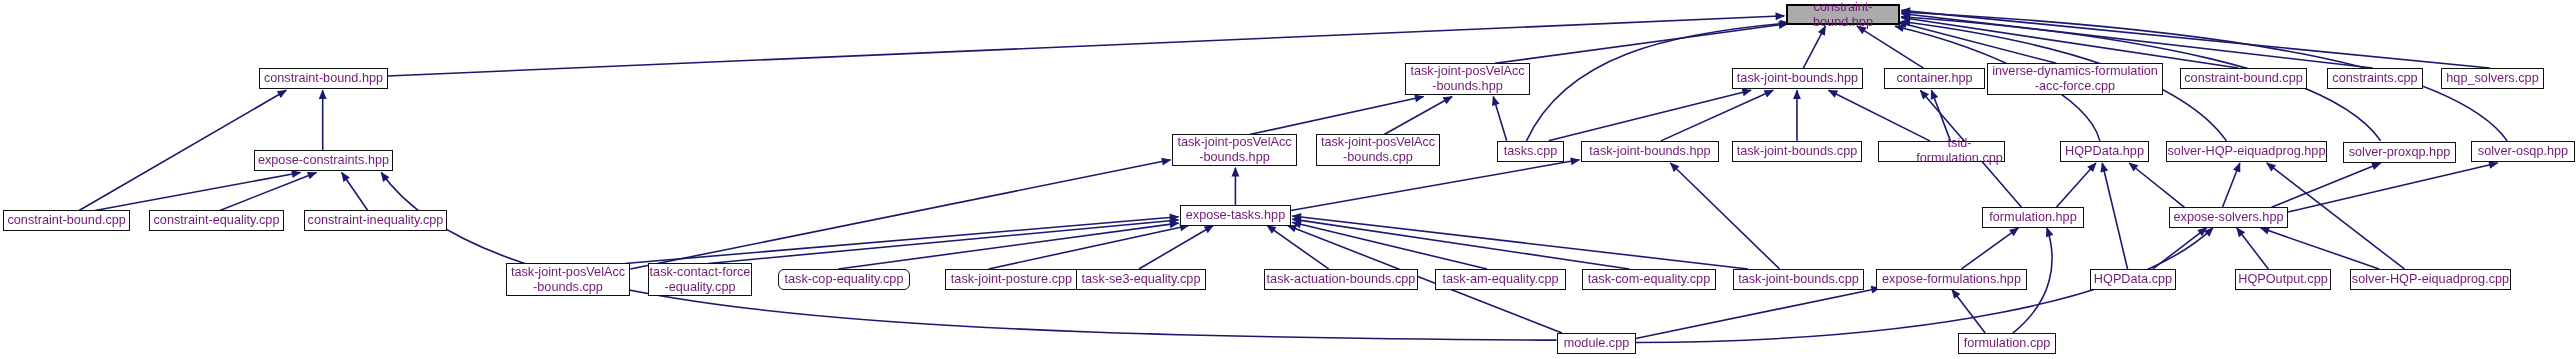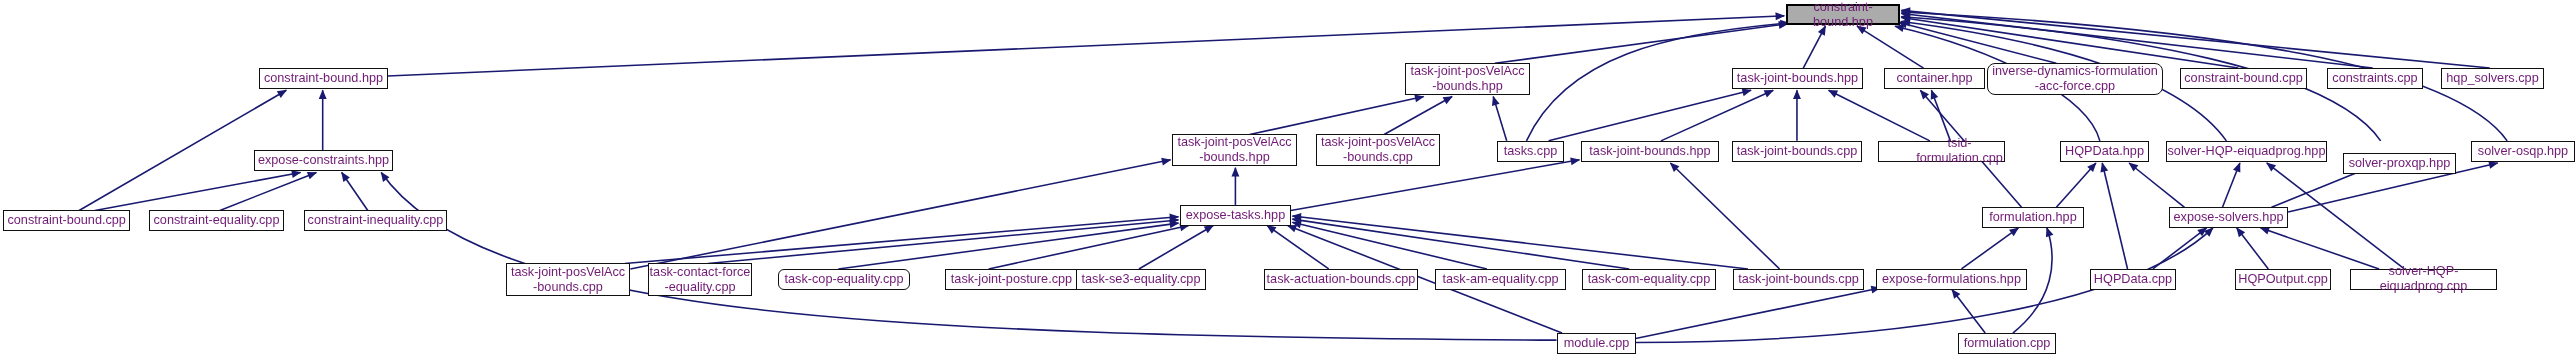--- a/index.html
+++ b/index.html
@@ -103,37 +103,37 @@
         <path d="M2068,433 C2420,432 2700,382 2798,288" class="edge" marker-end="url(#arrow)"></path>
       </g>
   </svg>
   <div id="node-layer">
       <div class="gnode root" style="left: 1786px; top: 4px; width: 114px; height: 21.4px;">constraint-bound.hpp</div>
       <div class="gnode" style="left: 259px; top: 68px; width: 129px; height: 20.6px;">constraint-bound.hpp</div>
       <div class="gnode" style="left: 1405px; top: 63px; width: 125px; height: 32px;">task-joint-posVelAcc
 -bounds.hpp</div>
       <div class="gnode" style="left: 1732px; top: 68px; width: 131px; height: 20.6px;">task-joint-bounds.hpp</div>
       <div class="gnode" style="left: 1884px; top: 68px; width: 101px; height: 20.6px;">container.hpp</div>
-      <div class="gnode" style="left: 1987px; top: 63px; width: 176px; height: 32px; border-radius: 8px;">inverse-dynamics-formulation
+      <div class="gnode" style="left: 1987px; top: 63px; width: 176px; height: 32px;">inverse-dynamics-formulation
 -acc-force.cpp</div>
       <div class="gnode" style="left: 2180px; top: 68px; width: 127px; height: 20.6px;">constraint-bound.cpp</div>
       <div class="gnode" style="left: 2327px; top: 68px; width: 96px; height: 20.6px;">constraints.cpp</div>
       <div class="gnode" style="left: 2441px; top: 68px; width: 103px; height: 20.6px;">hqp_solvers.cpp</div>
       <div class="gnode" style="left: 254px; top: 150px; width: 139px; height: 20.6px;">expose-constraints.hpp</div>
       <div class="gnode" style="left: 1172px; top: 134px; width: 125px; height: 32px;">task-joint-posVelAcc
 -bounds.hpp</div>
       <div class="gnode" style="left: 1316px; top: 134px; width: 124px; height: 32px;">task-joint-posVelAcc
 -bounds.cpp</div>
       <div class="gnode" style="left: 1497px; top: 141px; width: 67px; height: 20.6px;">tasks.cpp</div>
       <div class="gnode" style="left: 1581px; top: 141px; width: 138px; height: 20.6px;">task-joint-bounds.hpp</div>
       <div class="gnode" style="left: 1732px; top: 141px; width: 130px; height: 20.6px;">task-joint-bounds.cpp</div>
       <div class="gnode" style="left: 1878px; top: 141px; width: 127px; height: 20.6px; padding-left: 36px;">tsid-formulation.cpp</div>
       <div class="gnode" style="left: 2060px; top: 141px; width: 89px; height: 20.6px;">HQPData.hpp</div>
       <div class="gnode" style="left: 2166px; top: 141px; width: 161px; height: 20.6px;">solver-HQP-eiquadprog.hpp</div>
-      <div class="gnode" style="left: 2343px; top: 153px; width: 113px; height: 20.6px;">solver-proxqp.hpp</div>
+      <div class="gnode" style="left: 2343px; top: 142px; width: 113px; height: 20.6px;">solver-proxqp.hpp</div>
       <div class="gnode" style="left: 2471px; top: 141px; width: 104px; height: 20.6px;">solver-osqp.hpp</div>
       <div class="gnode" style="left: 3.2px; top: 210px; width: 127px; height: 20.6px;">constraint-bound.cpp</div>
       <div class="gnode" style="left: 149px; top: 210px; width: 135px; height: 20.6px;">constraint-equality.cpp</div>
       <div class="gnode" style="left: 304px; top: 210px; width: 143px; height: 20.6px;">constraint-inequality.cpp</div>
       <div class="gnode" style="left: 1180px; top: 205px; width: 111px; height: 20.6px;">expose-tasks.hpp</div>
       <div class="gnode" style="left: 1982px; top: 207px; width: 102px; height: 20.6px;">formulation.hpp</div>
       <div class="gnode" style="left: 2169px; top: 207px; width: 119px; height: 20.6px;">expose-solvers.hpp</div>
       <div class="gnode" style="left: 506px; top: 263px; width: 124px; height: 33px;">task-joint-posVelAcc
 -bounds.cpp</div>
       <div class="gnode" style="left: 648px; top: 263px; width: 104px; height: 33px;">task-contact-force
@@ -141,18 +141,18 @@
       <div class="gnode" style="left: 778px; top: 269px; width: 132px; height: 20.6px; border-radius: 6px;">task-cop-equality.cpp</div>
       <div class="gnode" style="left: 927px; top: 269px; width: 133px; height: 20.6px; margin-left: 18px;">task-joint-posture.cpp</div>
       <div class="gnode" style="left: 1076px; top: 269px; width: 130px; height: 20.6px;">task-se3-equality.cpp</div>
       <div class="gnode" style="left: 1264px; top: 269px; width: 154px; height: 20.6px;">task-actuation-bounds.cpp</div>
       <div class="gnode" style="left: 1435px; top: 269px; width: 131px; height: 20.6px;">task-am-equality.cpp</div>
       <div class="gnode" style="left: 1582px; top: 269px; width: 134px; height: 20.6px;">task-com-equality.cpp</div>
       <div class="gnode" style="left: 1733px; top: 269px; width: 131px; height: 20.6px;">task-joint-bounds.cpp</div>
       <div class="gnode" style="left: 1876px; top: 269px; width: 151px; height: 20.6px;">expose-formulations.hpp</div>
       <div class="gnode" style="left: 2090px; top: 269px; width: 86px; height: 20.6px;">HQPData.cpp</div>
       <div class="gnode" style="left: 2235px; top: 269px; width: 96px; height: 20.6px;">HQPOutput.cpp</div>
-      <div class="gnode" style="left: 2350px; top: 269px; width: 147px; height: 20.6px;">solver-HQP-eiquadprog.cpp</div>
+      <div class="gnode" style="left: 2350px; top: 269px; width: 161px; height: 20.6px;">solver-HQP-eiquadprog.cpp</div>
       <div class="gnode" style="left: 1557px; top: 333px; width: 79px; height: 20.6px;">module.cpp</div>
       <div class="gnode" style="left: 1958px; top: 333px; width: 98px; height: 20.6px;">formulation.cpp</div>
     </div>
 </div>
 
 
 </body></html>

